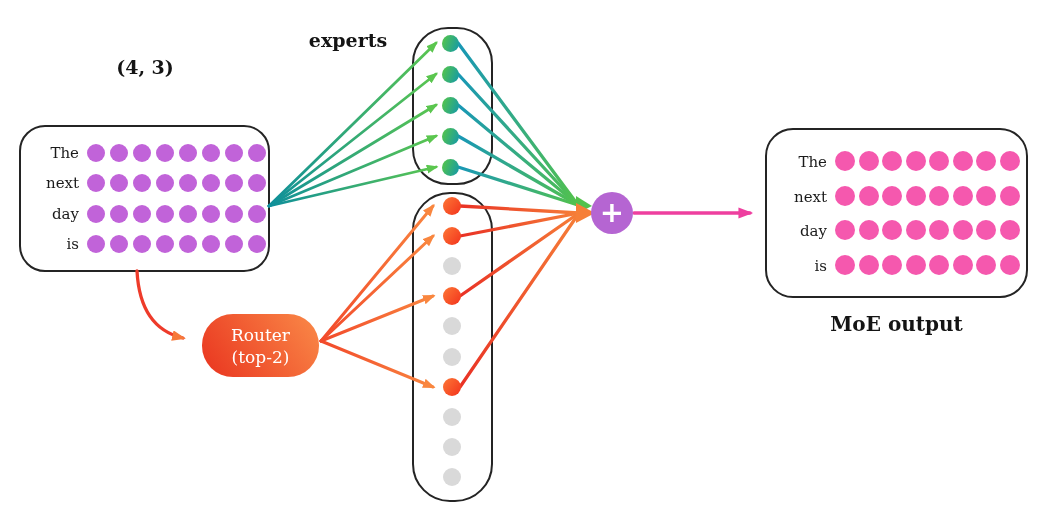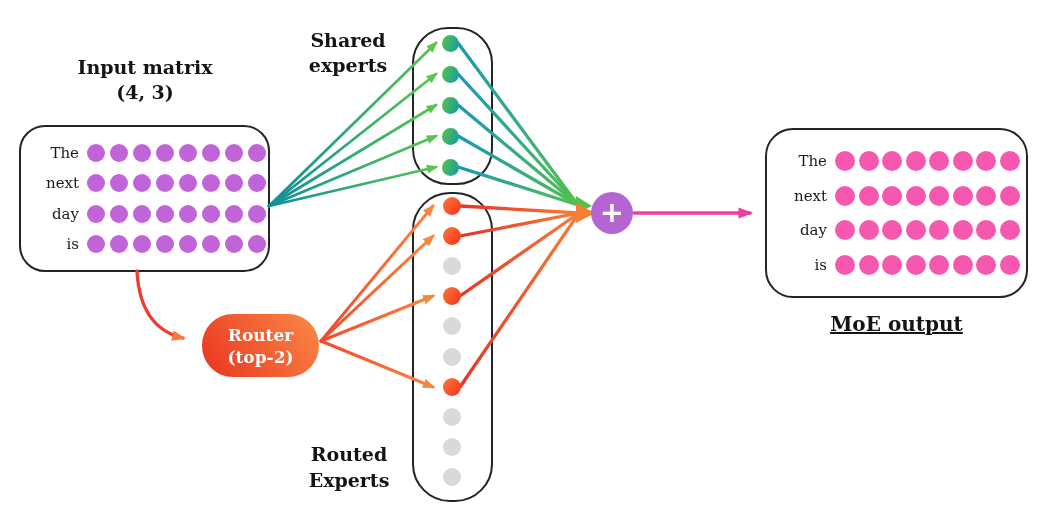--- a/index.html
+++ b/index.html
@@ -8,34 +8,34 @@
     font-family:"DejaVu Serif",serif;overflow:hidden;
   }
   .edges{position:absolute;left:0;top:0;width:1042px;height:521px;pointer-events:none;z-index:3;}
   .box{position:absolute;border:2px solid #242424;background:#ffffff;box-sizing:border-box;z-index:1;}
   .input-box{left:19px;top:125px;width:251px;height:147px;border-radius:26px;
     display:flex;flex-direction:column;justify-content:space-evenly;padding:5px 4px 5px 12px;}
   .output-box{left:765px;top:128px;width:263px;height:170px;border-radius:28px;
     display:flex;flex-direction:column;justify-content:space-evenly;padding:6px 4px 6px 14px;}
   .shared-box{left:412px;top:27px;width:81px;height:158px;border-radius:36px;}
   .routed-box{left:412px;top:192px;width:81px;height:310px;border-radius:38px;}
-  .mrow{display:flex;align-items:center;}
+  .mrow{display:flex;align-items:flex-end;}
   .rlabel{width:46px;text-align:right;margin-right:8px;font-size:15px;color:#1b1b1b;flex:none;}
   .dotrow{display:flex;align-items:center;}
   .dot{border-radius:50%;flex:none;}
   .adot{position:absolute;border-radius:50%;z-index:4;}
   .heading{position:absolute;font-weight:bold;color:#141414;text-align:center;z-index:2;}
   .input-title{left:40px;top:55px;width:210px;font-size:19px;line-height:25px;}
   .shared-label{left:292px;top:28px;width:112px;font-size:19px;line-height:25px;}
   .routed-label{left:290px;top:441px;width:118px;font-size:19px;line-height:26px;}
-  .output-label{left:765px;top:312px;width:263px;font-size:20px;text-decoration:underline;}
+  .output-label{left:765px;top:312px;width:263px;font-size:20px;}
   .router{
     position:absolute;left:202px;top:314px;width:117px;height:63px;border-radius:31px;
     display:flex;flex-direction:column;align-items:center;justify-content:center;
-    font-weight:bold;font-size:17px;line-height:22px;z-index:2;text-align:center;
+    font-weight:normal;font-size:17px;line-height:22px;z-index:2;text-align:center;
   }
   .plus{
     position:absolute;left:591px;top:192px;width:42px;height:42px;border-radius:50%;
     display:flex;align-items:center;justify-content:center;color:#ffffff;
     font-family:"DejaVu Sans",sans-serif;font-size:29px;font-weight:bold;z-index:5;
     padding-bottom:3px;box-sizing:border-box;
   }
 </style>
 </head>
 <body>
@@ -147,21 +147,20 @@
       <line x1="321" y1="341" x2="433" y2="236" stroke="url(#eg15)" stroke-width="3" stroke-linecap="round" marker-end="url(#m-orange)"></line>
       <line x1="321" y1="341" x2="433" y2="296" stroke="url(#eg16)" stroke-width="3" stroke-linecap="round" marker-end="url(#m-orange)"></line>
       <line x1="321" y1="341" x2="433" y2="387" stroke="url(#eg17)" stroke-width="3" stroke-linecap="round" marker-end="url(#m-orange)"></line>
       <path d="M137,271 Q140,328 183,338" fill="none" stroke="#ee3b2a" stroke-width="3.3" stroke-linecap="round" marker-end="url(#m-head)"></path>
       <line x1="634" y1="213" x2="750" y2="213" stroke="#ee3f9f" stroke-width="3.5" stroke-linecap="round" marker-end="url(#m-pink)"></line>
       <polygon points="576,196 592,206 576,214" fill="#53c24c"></polygon>
       <polygon points="576,203 595,213 576,223" fill="#f67f38"></polygon>
     </svg>
 
   <div class="heading input-title">
-    <div>Input matrix</div>
     <div>(4, 3)</div>
   </div>
 
   <div class="box input-box" id="inputBox">
       <div class="mrow">
         <span class="rlabel">The</span>
         <div class="dotrow" style="gap: 5px;">
           <div class="dot" style="width: 18px; height: 18px; background: rgb(193, 99, 217);"></div>
           <div class="dot" style="width: 18px; height: 18px; background: rgb(193, 99, 217);"></div>
           <div class="dot" style="width: 18px; height: 18px; background: rgb(193, 99, 217);"></div>
@@ -207,32 +206,27 @@
           <div class="dot" style="width: 18px; height: 18px; background: rgb(193, 99, 217);"></div>
           <div class="dot" style="width: 18px; height: 18px; background: rgb(193, 99, 217);"></div>
           <div class="dot" style="width: 18px; height: 18px; background: rgb(193, 99, 217);"></div>
           <div class="dot" style="width: 18px; height: 18px; background: rgb(193, 99, 217);"></div>
           <div class="dot" style="width: 18px; height: 18px; background: rgb(193, 99, 217);"></div>
         </div>
       </div>
     </div>
 
   <div class="heading shared-label">
-    <div>Shared</div>
     <div>experts</div>
   </div>
 
   <div class="box shared-box"></div>
 
   <div class="box routed-box"></div>
 
-  <div class="heading routed-label">
-    <div>Routed</div>
-    <div>Experts</div>
-  </div>
 
   <div class="router" id="routerNode" style="background: linear-gradient(55deg, rgb(233, 52, 31), rgb(250, 138, 72)); color: rgb(255, 255, 255);">
     <div>Router</div>
     <div>(top-2)</div>
   </div>
 
   <div class="plus" id="sumNode" style="background: rgb(181, 101, 210);">
     <span>+</span>
   </div>
 

